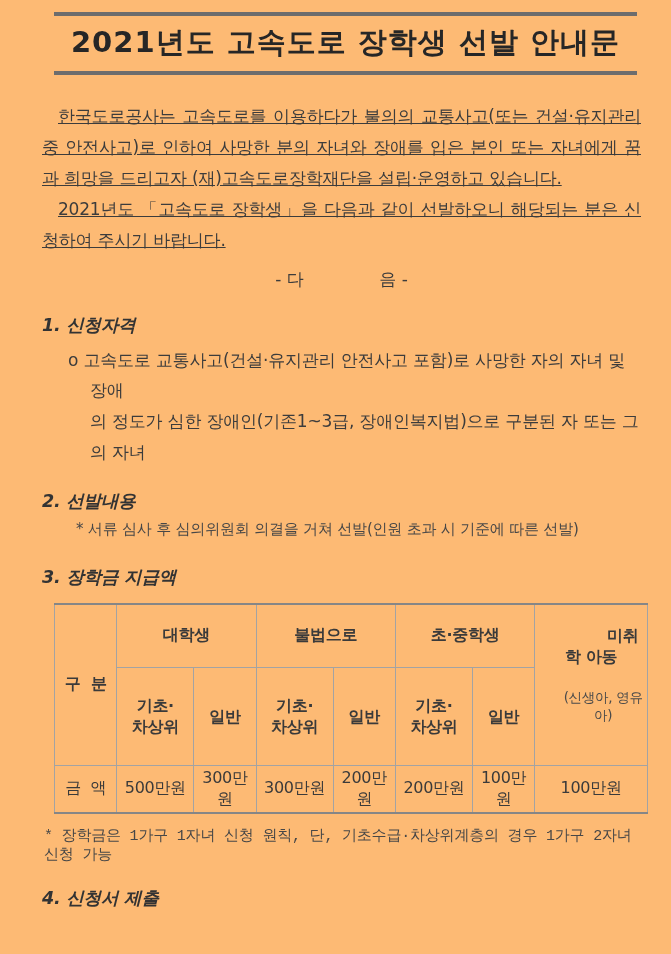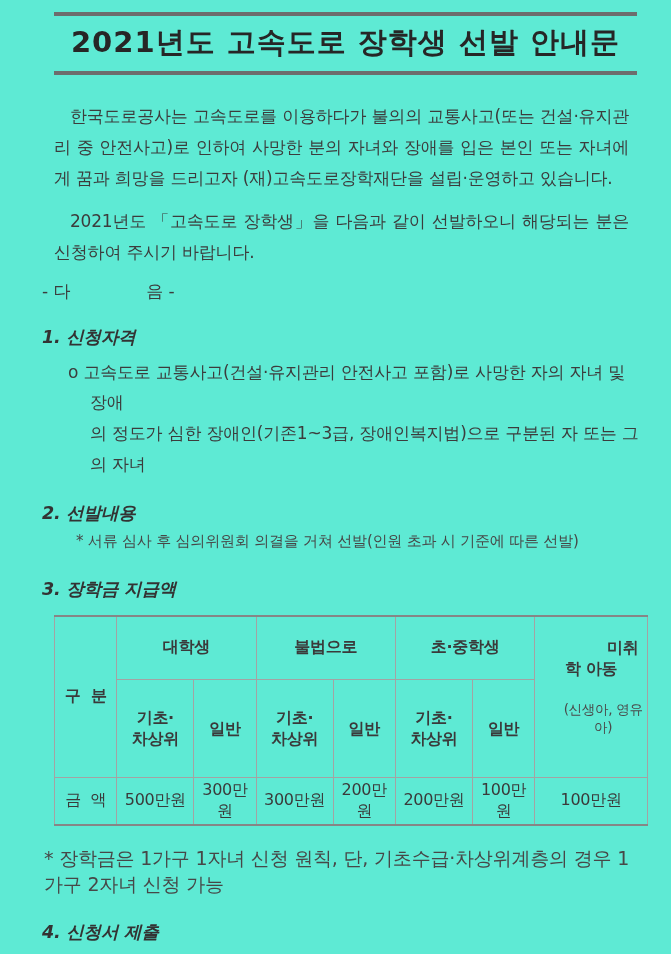--- a/index.html
+++ b/index.html
@@ -1,52 +1,54 @@
 <!DOCTYPE html>
 <html><head>
 <meta charset="utf-8">
 <style>
   html, body { margin: 0; padding: 0; background: #ffffff; }
   .page {
     position: relative;
     width: 671px;
     height: 954px;
     box-sizing: border-box;
-    background: #5eead4;
+    background: #fdba74;
     font-family: "DejaVu Sans", sans-serif;
     color: #3a3a3a;
     padding: 12px 30px 0 42px;
     overflow: hidden;
   }
   
   .title-block { margin: 0 4px 0 12px; }
   .title-rule { height: 4px; background: #6d6d6d; }
   .doc-title {
     margin: 0;
     padding: 7px 0 9px 0;
     text-align: center;
     font-size: 29px;
     font-weight: bold;
     letter-spacing: 1px;
     color: #262626;
     line-height: 1.35;
   }
   
   .intro { 
-    margin: 12px;
+    margin: 0;
     font-size: 17px;
     line-height: 1.82;
     text-align: justify;
     text-indent: 16px;
     color: #3c3c3c;
     letter-spacing: -0.2px;
+    text-decoration: underline;
   }
   .intro.first { margin-top: 26px; }
   
   .daum {
+    text-align: center;
     font-size: 17px;
     margin: 12px 0 11px 0;
     white-space: pre;
     color: #3c3c3c;
   }
   
   .section { margin-top: 22px; }
   .section-heading {
     margin: 0;
     font-size: 17.5px;
@@ -96,21 +98,21 @@
   .pay-table .r3 th, .pay-table .r3 td { height: 32px; font-weight: normal; }
   .pay-table th.lastcol { font-weight: bold; }
   .pay-table th.lastcol .sub {
     display: block;
     font-size: 13.5px;
     font-weight: normal;
     color: #4a4a4a;
     margin-top: 2px;
     margin-left: 24px;
   }
-  .table-note { margin: 20px 0 0 2px; font-size: 19px; color: #474747; letter-spacing: -0.2px; }
+  .table-note { margin: 12px 0 0 2px; font-size: 15px; color: #474747; letter-spacing: -0.2px; font-family: Liberation Mono, monospace; }
 </style>
 </head>
 <body>
 
 <div class="page">
 
   <div class="title-block">
     <div class="title-rule"></div>
     <h1 class="doc-title">2021년도 고속도로 장학생 선발 안내문</h1>
     <div class="title-rule"></div>

